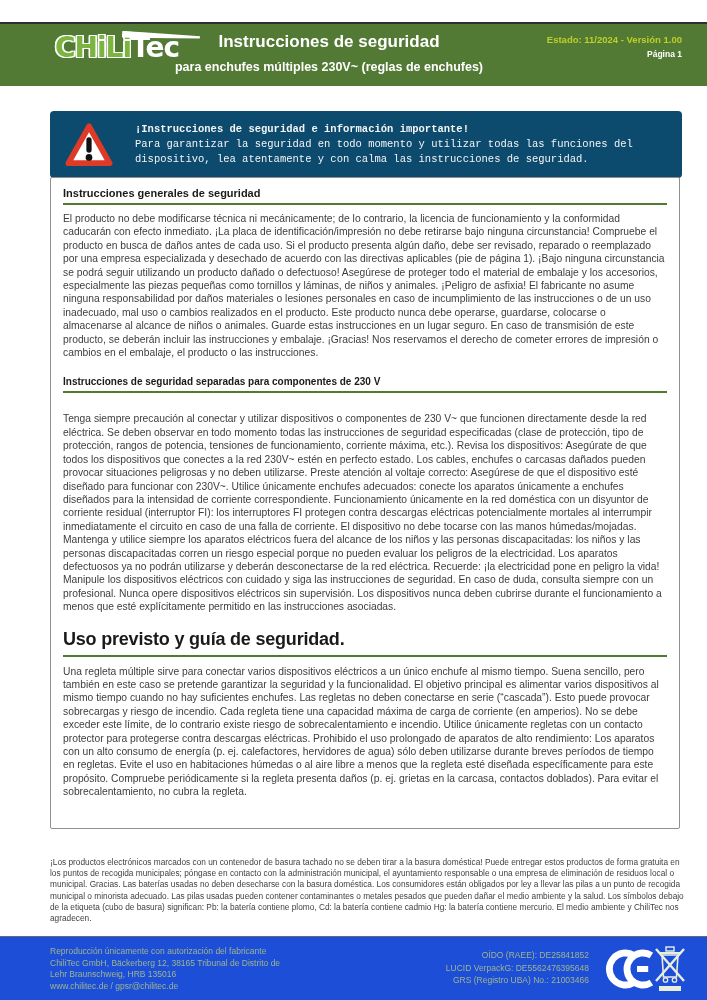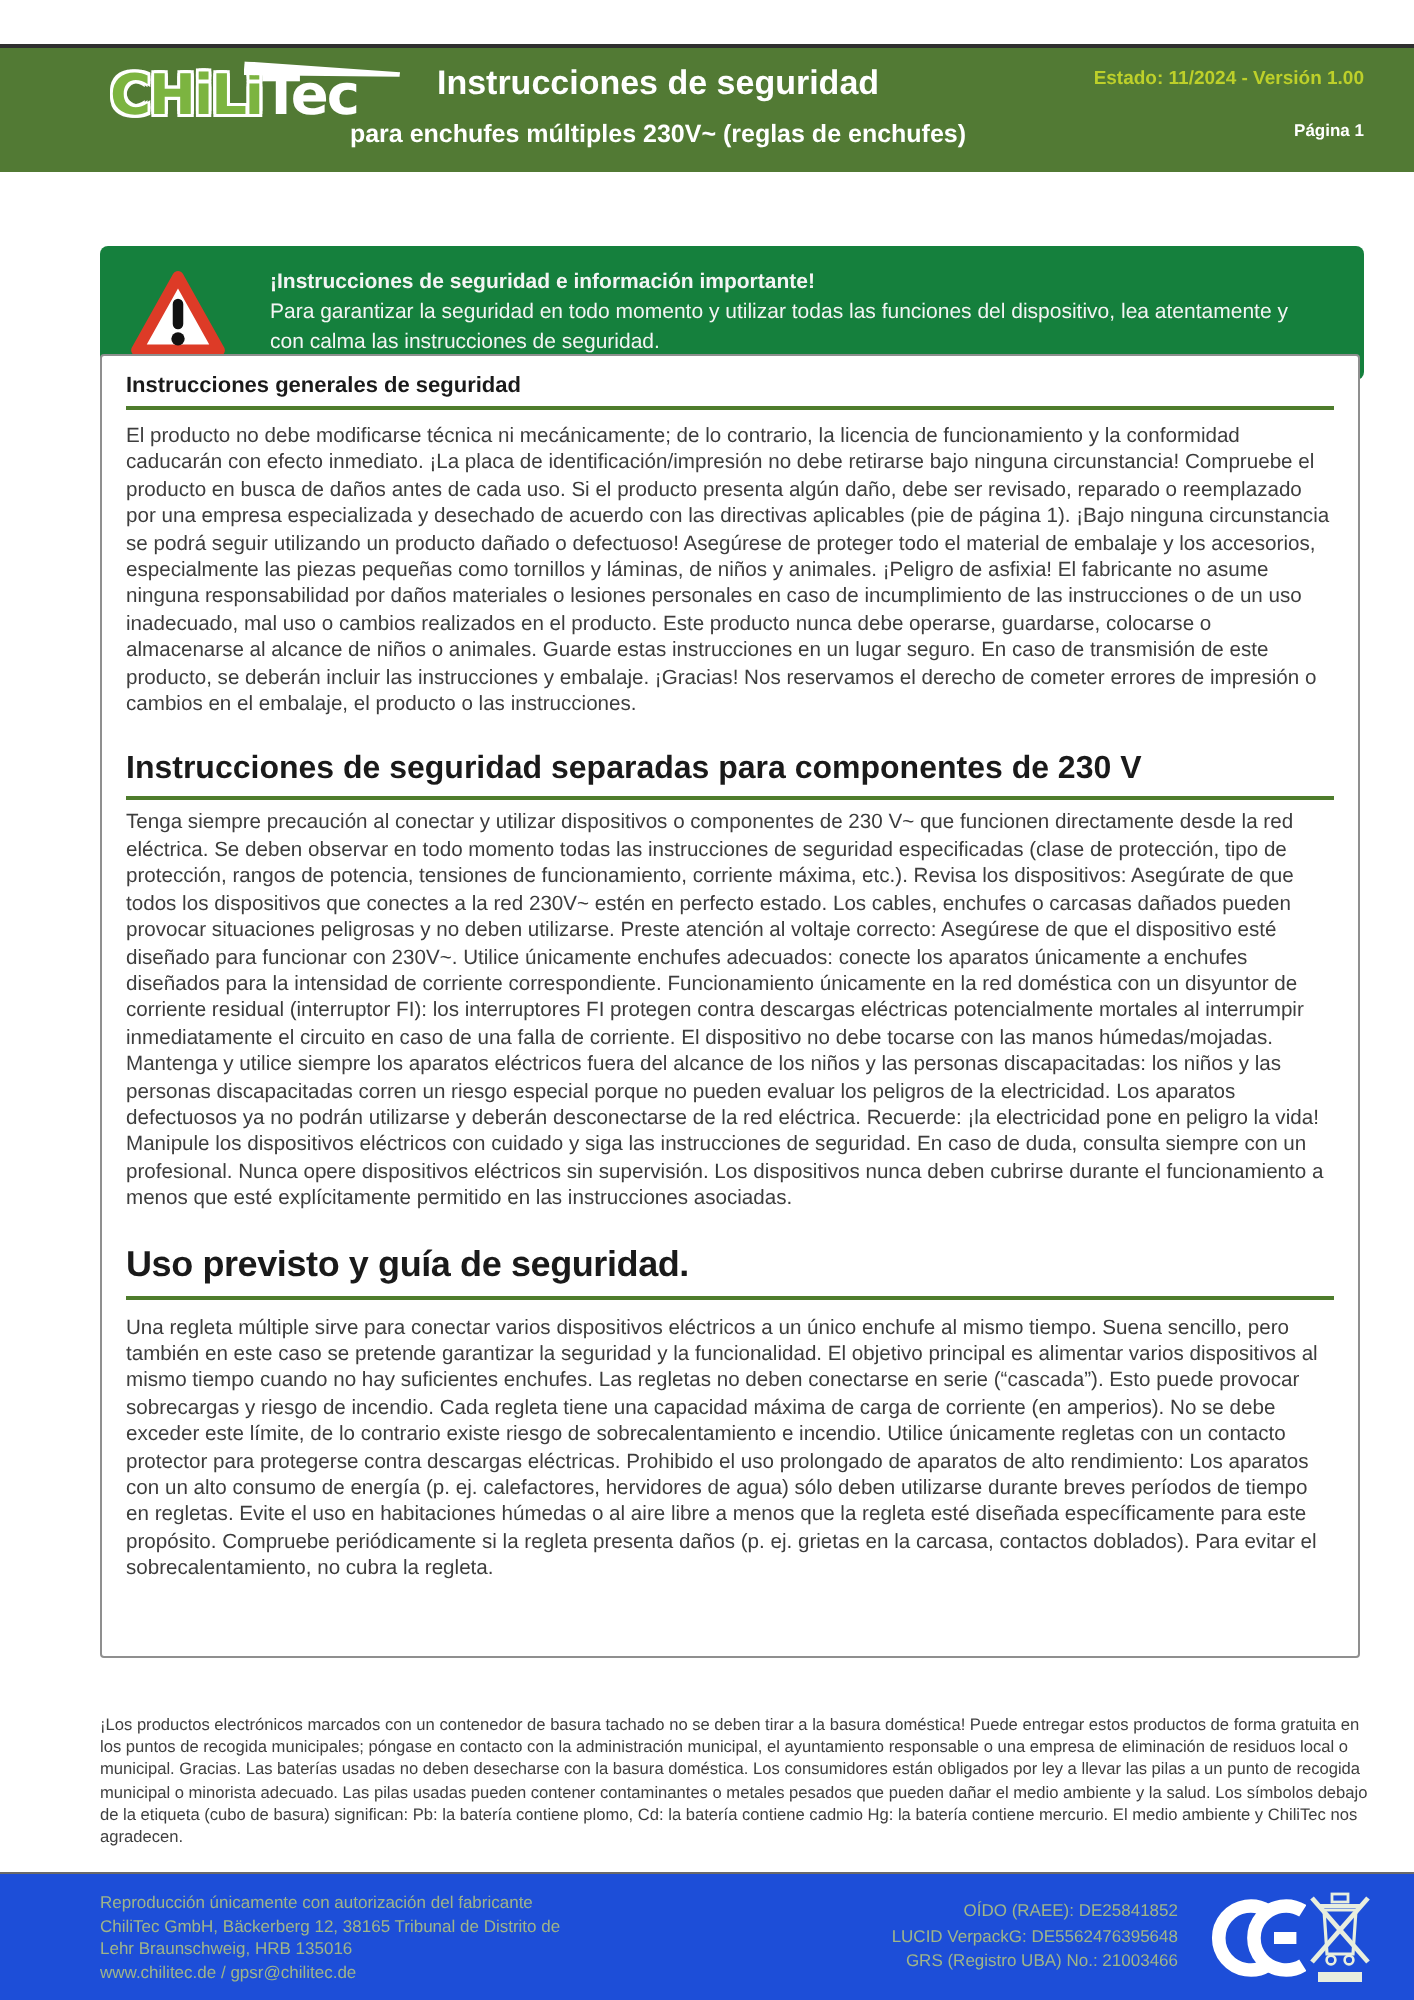--- a/index.html
+++ b/index.html
@@ -15,36 +15,36 @@
     text-shadow: -1.4px -1.4px 0 #fff, 1.4px -1.4px 0 #fff, -1.4px 1.4px 0 #fff, 1.4px 1.4px 0 #fff,
                  0 -1.4px 0 #fff, 0 1.4px 0 #fff, -1.4px 0 0 #fff, 1.4px 0 0 #fff; }
   .logo-part2 { color: #ffffff; position: relative; }
   .logo-swoosh { position: absolute; left: 67px; top: 1px; width: 78px; height: 7px; background: #ffffff;
     transform: rotate(2deg); clip-path: polygon(0 0, 100% 40%, 100% 72%, 0 100%); }
   .header-center { position: absolute; left: 0; width: 658px; text-align: center; color: #fff; }
   .header-title { top: 8px; font-size: 17px; font-weight: bold; }
   .header-subtitle { top: 36px; font-size: 12.5px; font-weight: bold; }
   .header-right { position: absolute; right: 25px; top: 10px; text-align: right; }
   .header-version { color: #bdd02a; font-size: 9.5px; font-weight: bold; }
-  .header-page { color: #ffffff; font-size: 8.5px; font-weight: bold; margin-top: 15px; }
+  .header-page { color: #ffffff; font-size: 8.5px; font-weight: bold; margin-top: 4px; }
 
   
-  .warning-box { position: absolute; left: 50px; top: 123px; width: 632px; height: 67px;
-    background: #15803d; border-radius: 4px; display: flex; align-items: center; }
+  .warning-box { position: absolute; left: 50px; top: 111px; width: 632px; height: 67px;
+    background: #0c4a6e; border-radius: 4px; display: flex; align-items: center; font-family: Liberation Mono, monospace; }
   .warning-icon { width: 48px; height: 44px; margin-left: 15px; flex: 0 0 auto; }
   .warning-text { margin-left: 22px; width: 522px; color: #f4f4f4; font-size: 10.5px; line-height: 15px; }
   .warning-title { font-weight: bold; }
 
   
   .main-box { position: absolute; left: 50px; top: 177px; width: 630px; height: 652px;
     background: #fff; border: 1px solid #8f8f8f; border-radius: 2px; padding: 9px 12px; overflow: hidden; }
   .sec-title-sm { font-size: 11px; font-weight: bold; color: #1a1a1a; padding-bottom: 4px;
     border-bottom: 2px solid #4e7c2c; margin-bottom: 7px; }
-  .sec-title-xs { font-size: 16px; font-weight: bold; color: #1a1a1a; padding-bottom: 4px;
-    border-bottom: 2px solid #4e7c2c; margin-bottom: 5px; }
+  .sec-title-xs { font-size: 10px; font-weight: bold; color: #1a1a1a; padding-bottom: 4px;
+    border-bottom: 2px solid #4e7c2c; margin-bottom: 19px; }
   .sec-title-lg { font-size: 18px; font-weight: bold; color: #1a1a1a; padding-bottom: 5px;
     border-bottom: 2px solid #4e7c2c; margin-bottom: 8px; letter-spacing: -0.2px; }
   .sec-body { font-size: 10.3px; color: #3d3d3d; line-height: 13.4px; }
   .sec-gap1 { margin-bottom: 17px; }
   .sec-gap2 { margin-bottom: 15px; }
 
   
   .disposal-note { position: absolute; left: 50px; top: 857px; width: 634px;
     font-size: 8.3px; color: #3f3f3f; line-height: 11.2px; }
 

